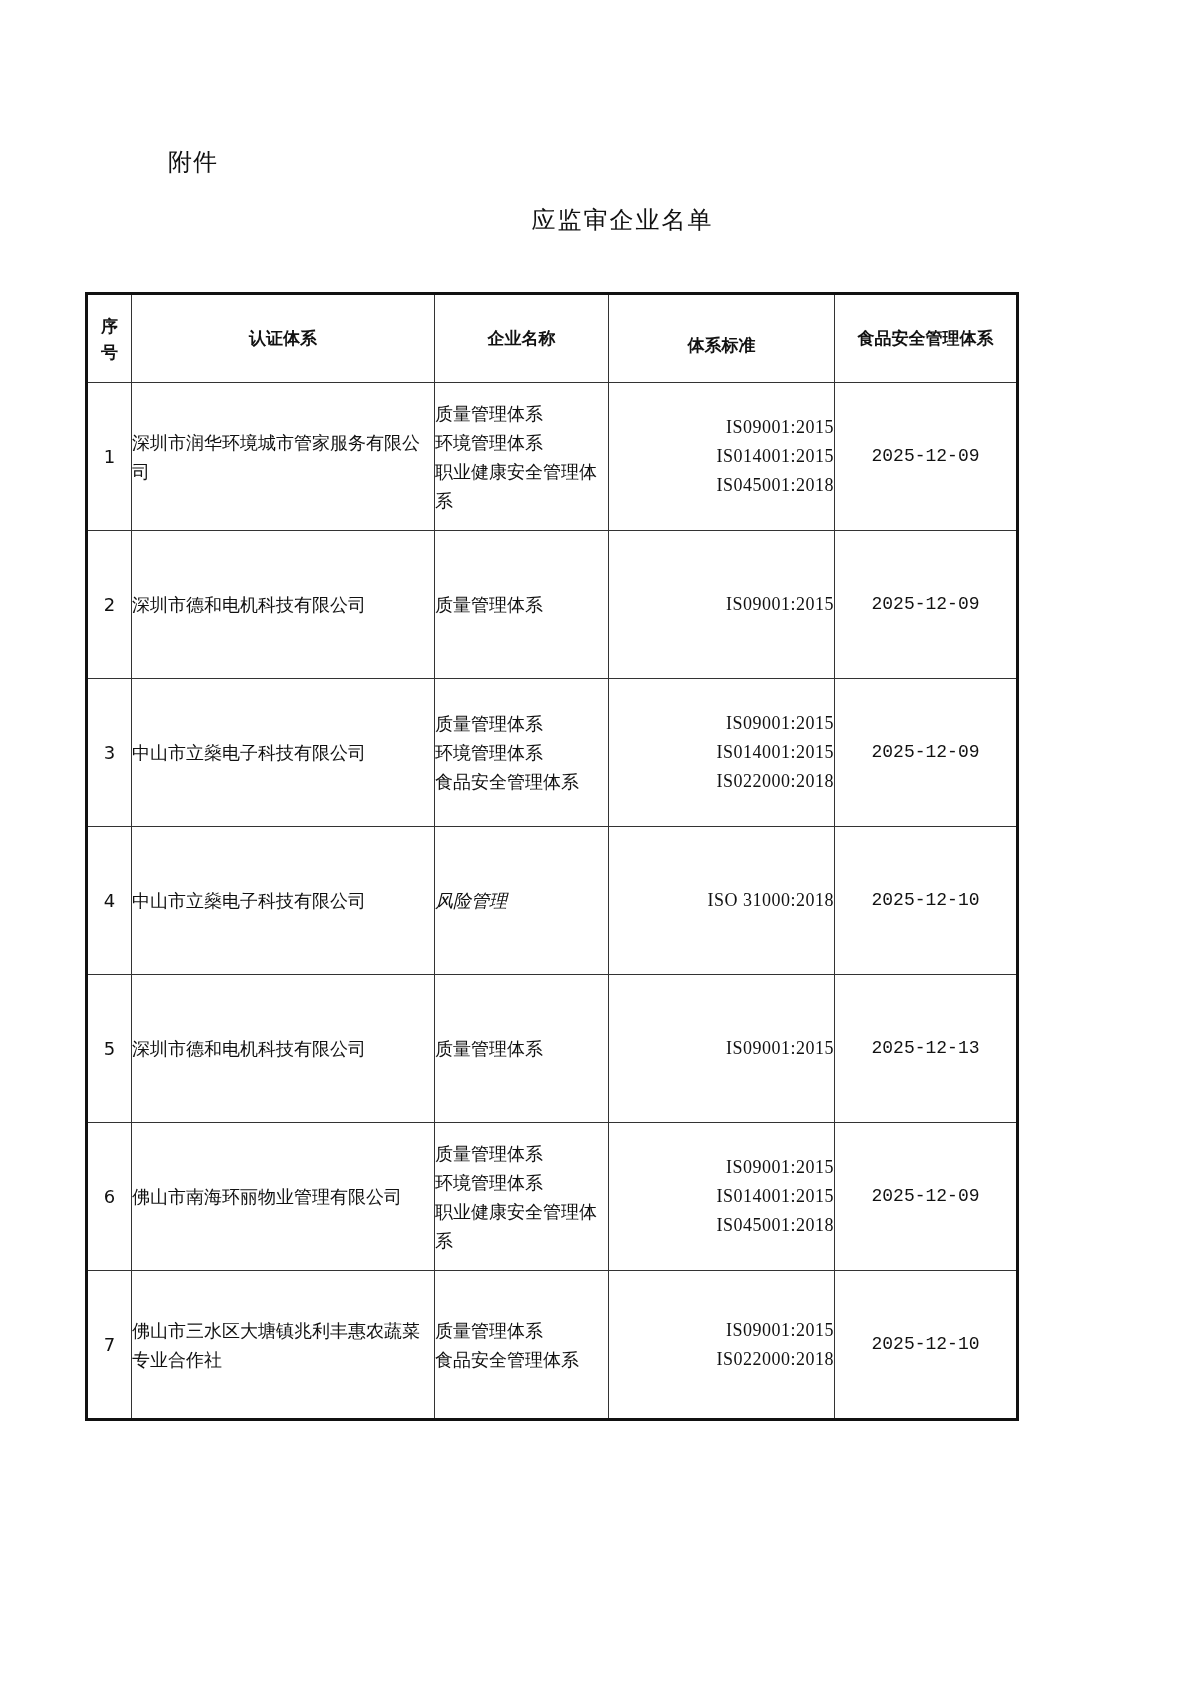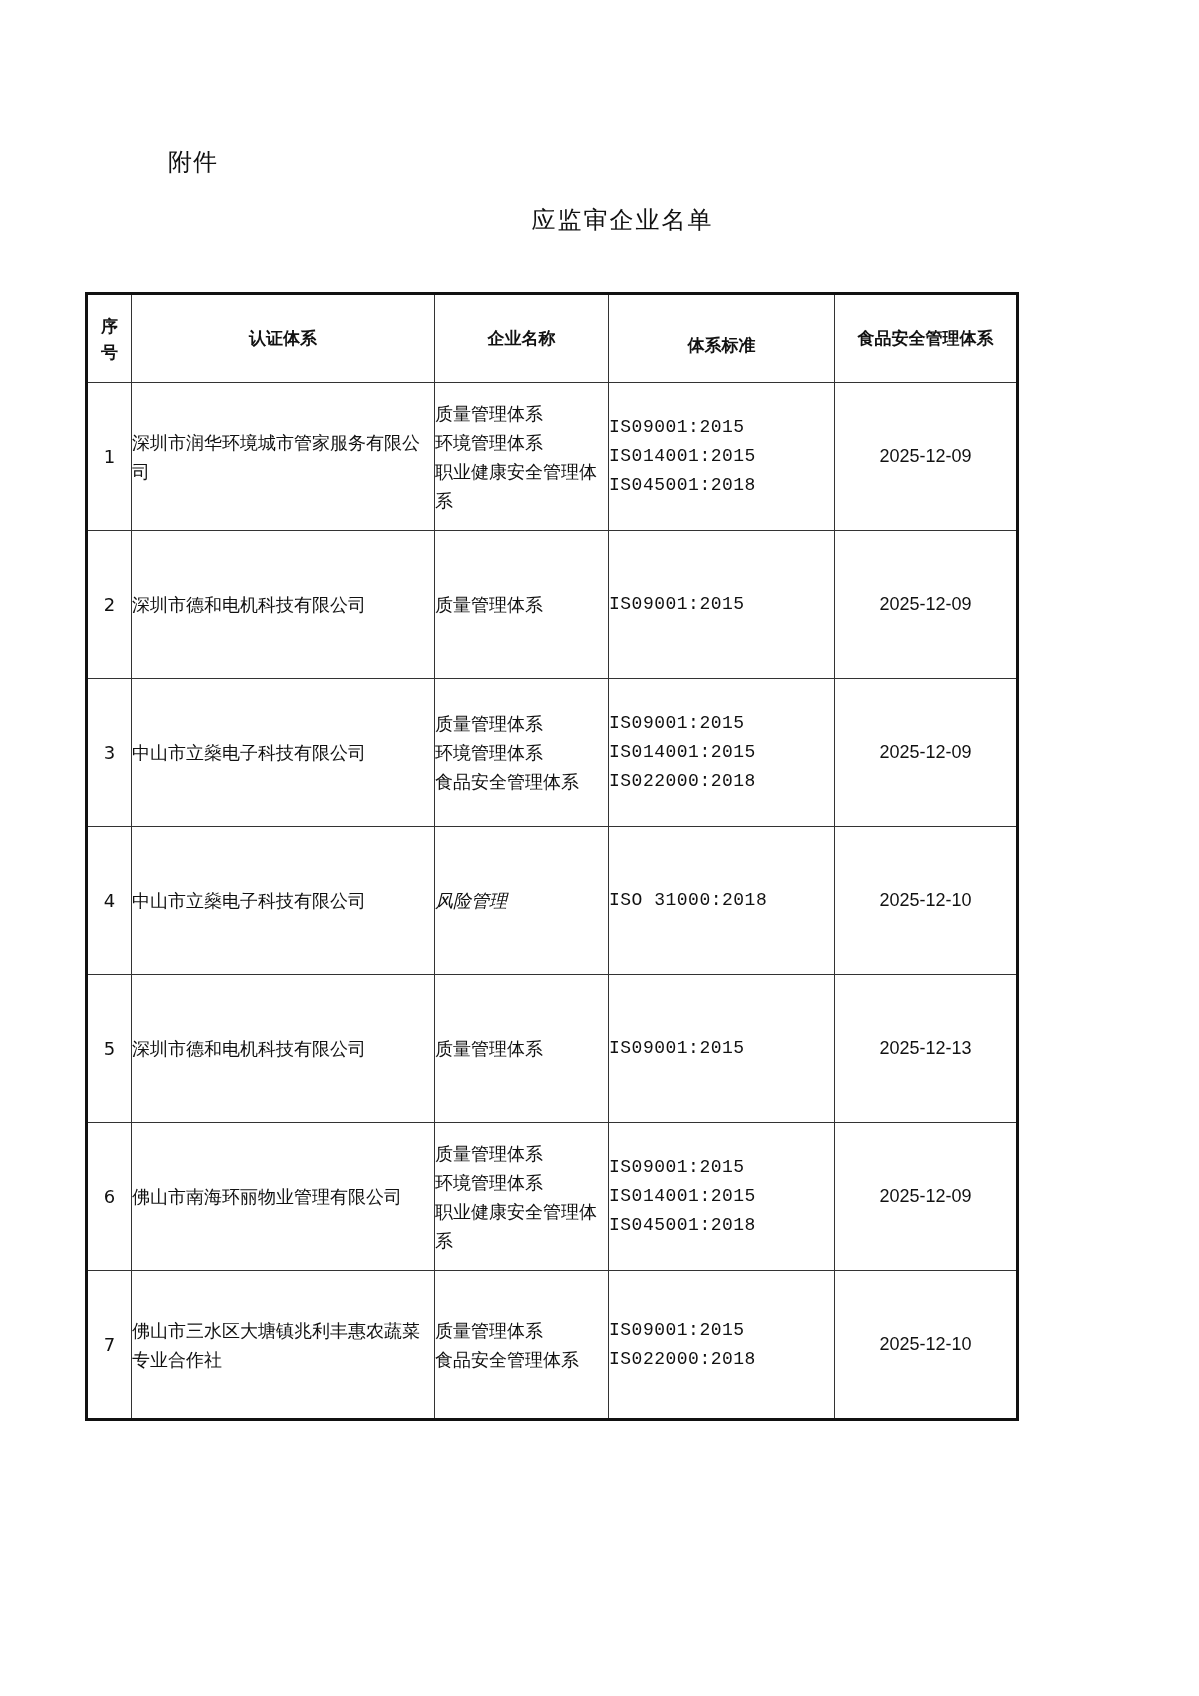--- a/index.html
+++ b/index.html
@@ -29,24 +29,24 @@
   }
   table.list td { height: 147px; font-size: 18px; line-height: 29px; }
   .col-idx { width: 45px; }
   .col-name { width: 303px; }
   .col-sys { width: 174px; }
   .col-std { width: 226px; }
   .col-date { width: 183px; }
   td.idx, td.date { text-align: center; }
   td.name, td.sys { padding-left: 11px; padding-right: 8px; }
   td.std {
-    padding-left: 12px; font-family: Liberation Mono, monospace;
-    font-size: 16px; letter-spacing: 0.5px;
+    padding-left: 12px; font-family: Liberation Serif, serif;
+    font-size: 16px; letter-spacing: 0.5px; text-align: right;
   }
-  td.date { font-family: Liberation Sans, sans-serif; font-size: 17px; }
+  td.date { font-family: Liberation Mono, monospace; font-size: 17px; }
   .idx-head { line-height: 26px; }
   .line { display: block; }
 </style>
 </head>
 <body>
 
 <div class="attachment-label">附件</div>
 <div class="doc-title">应监审企业名单</div>
 
 <table class="list">

